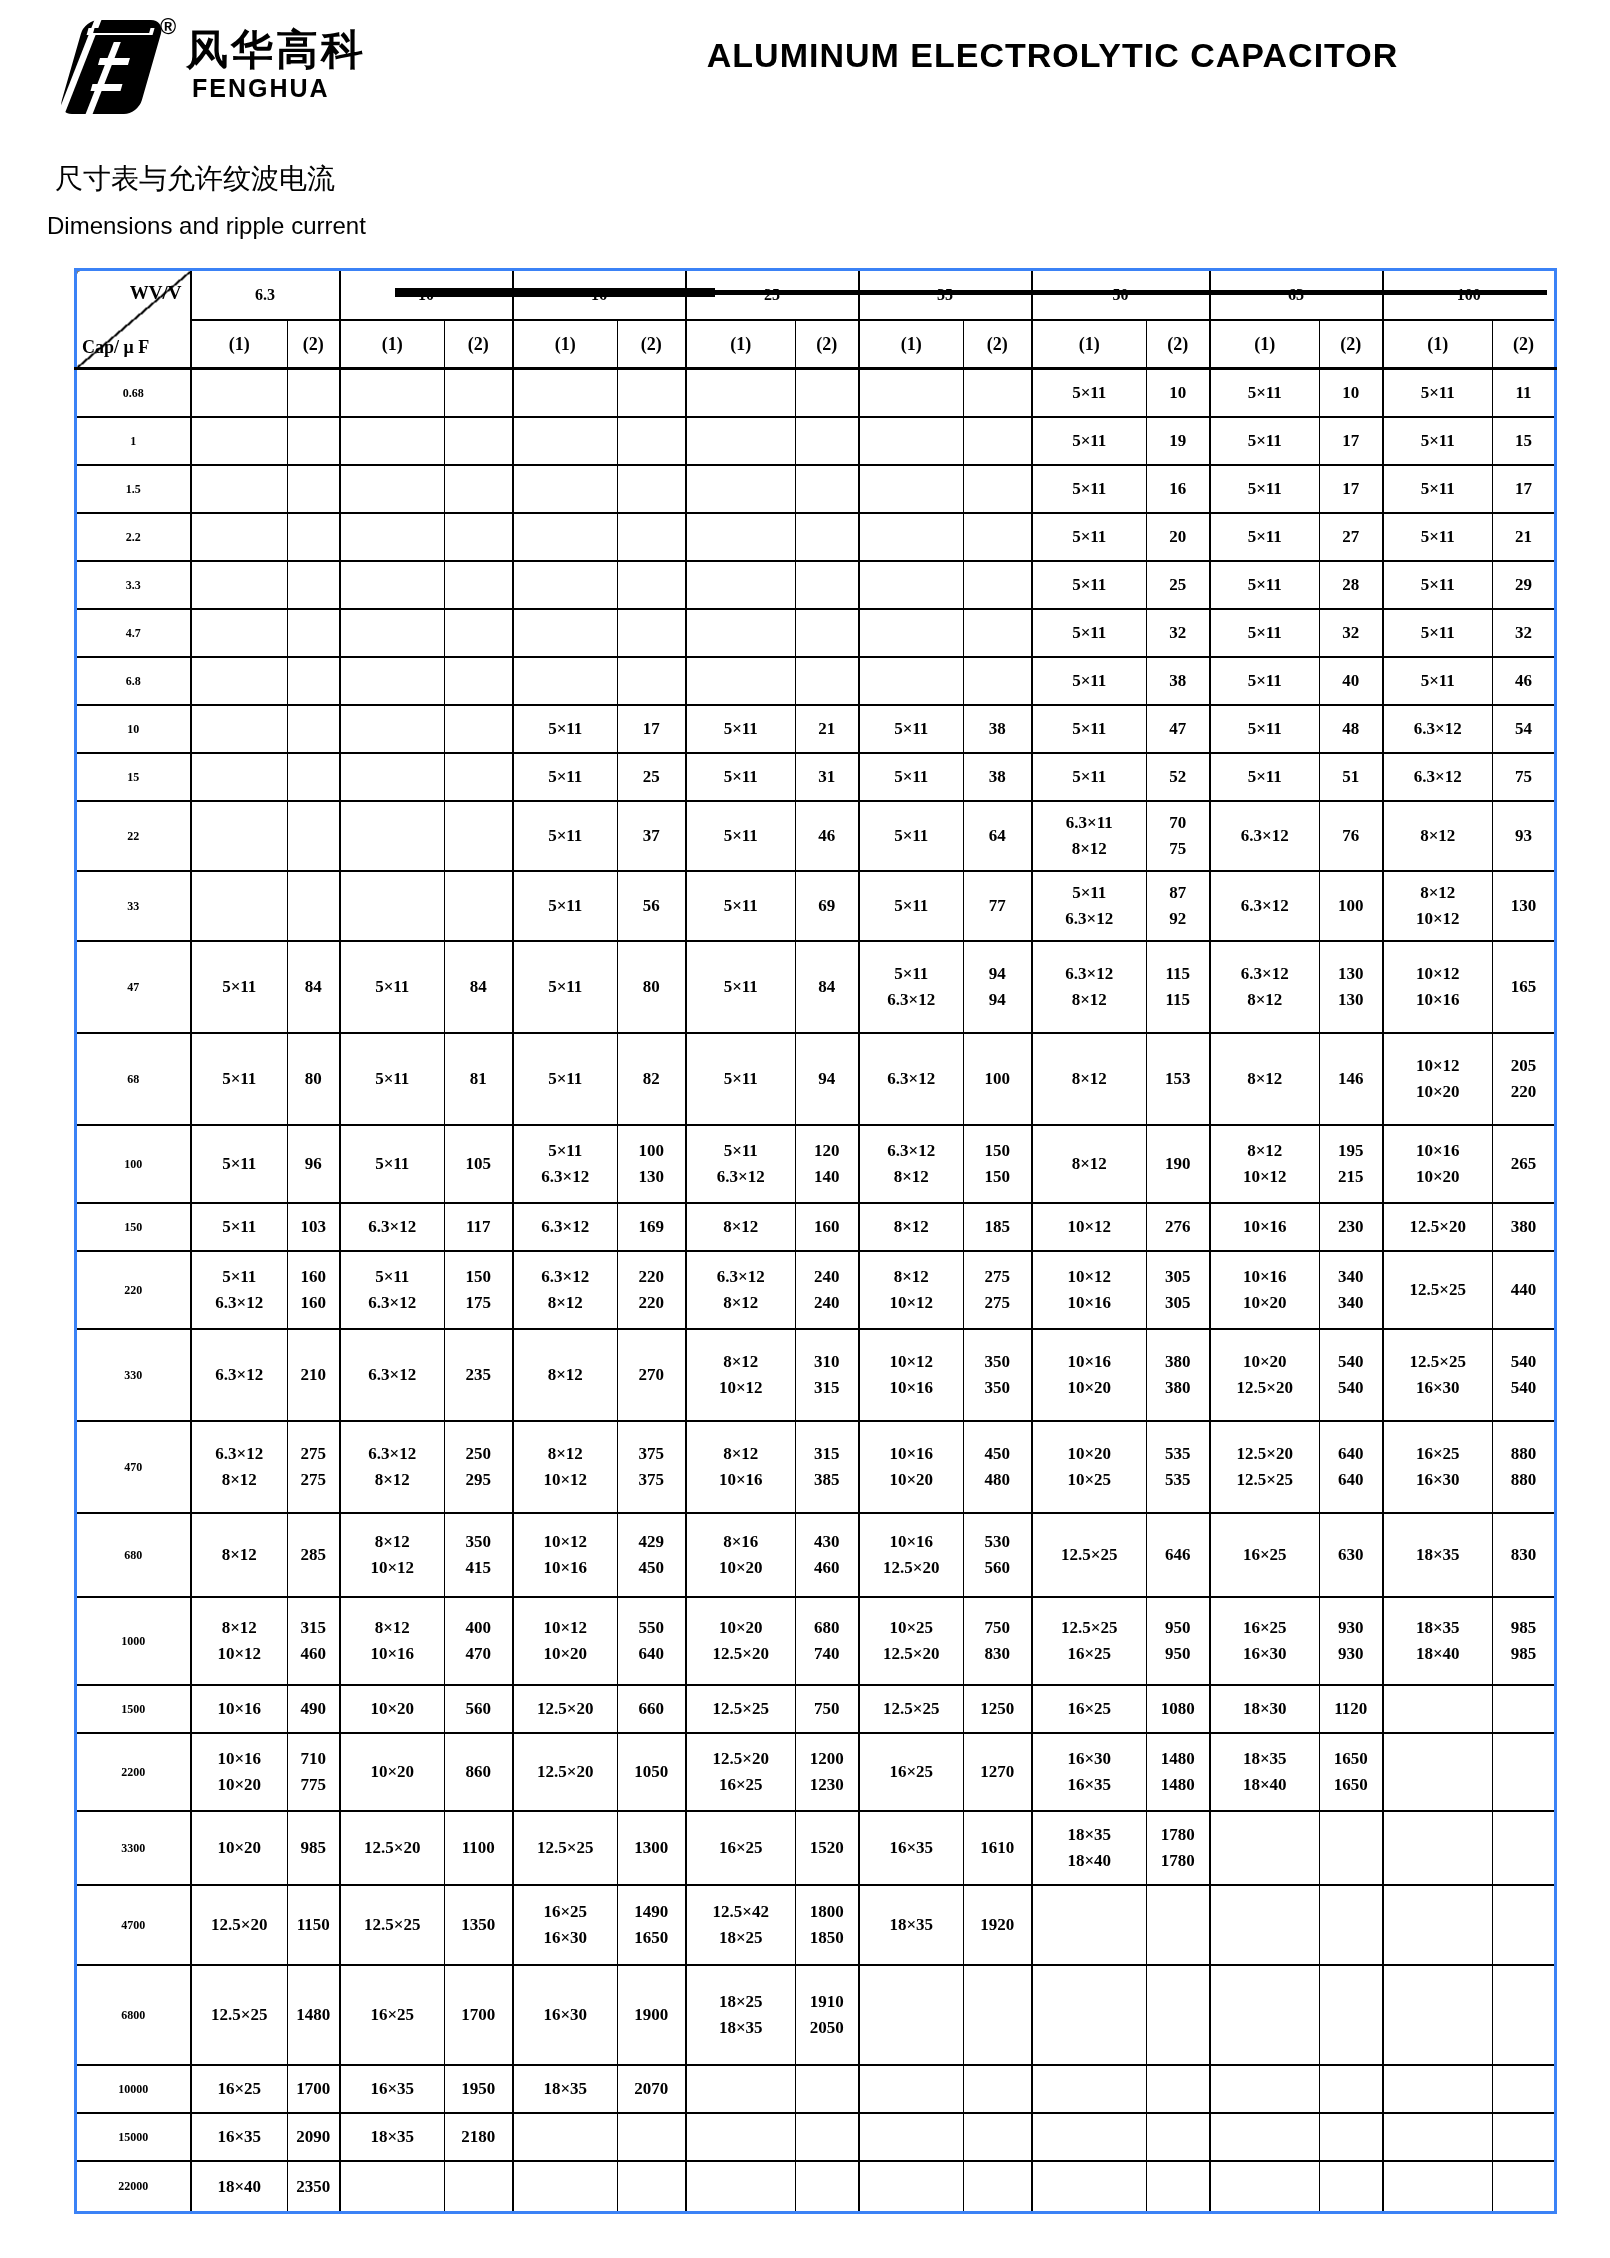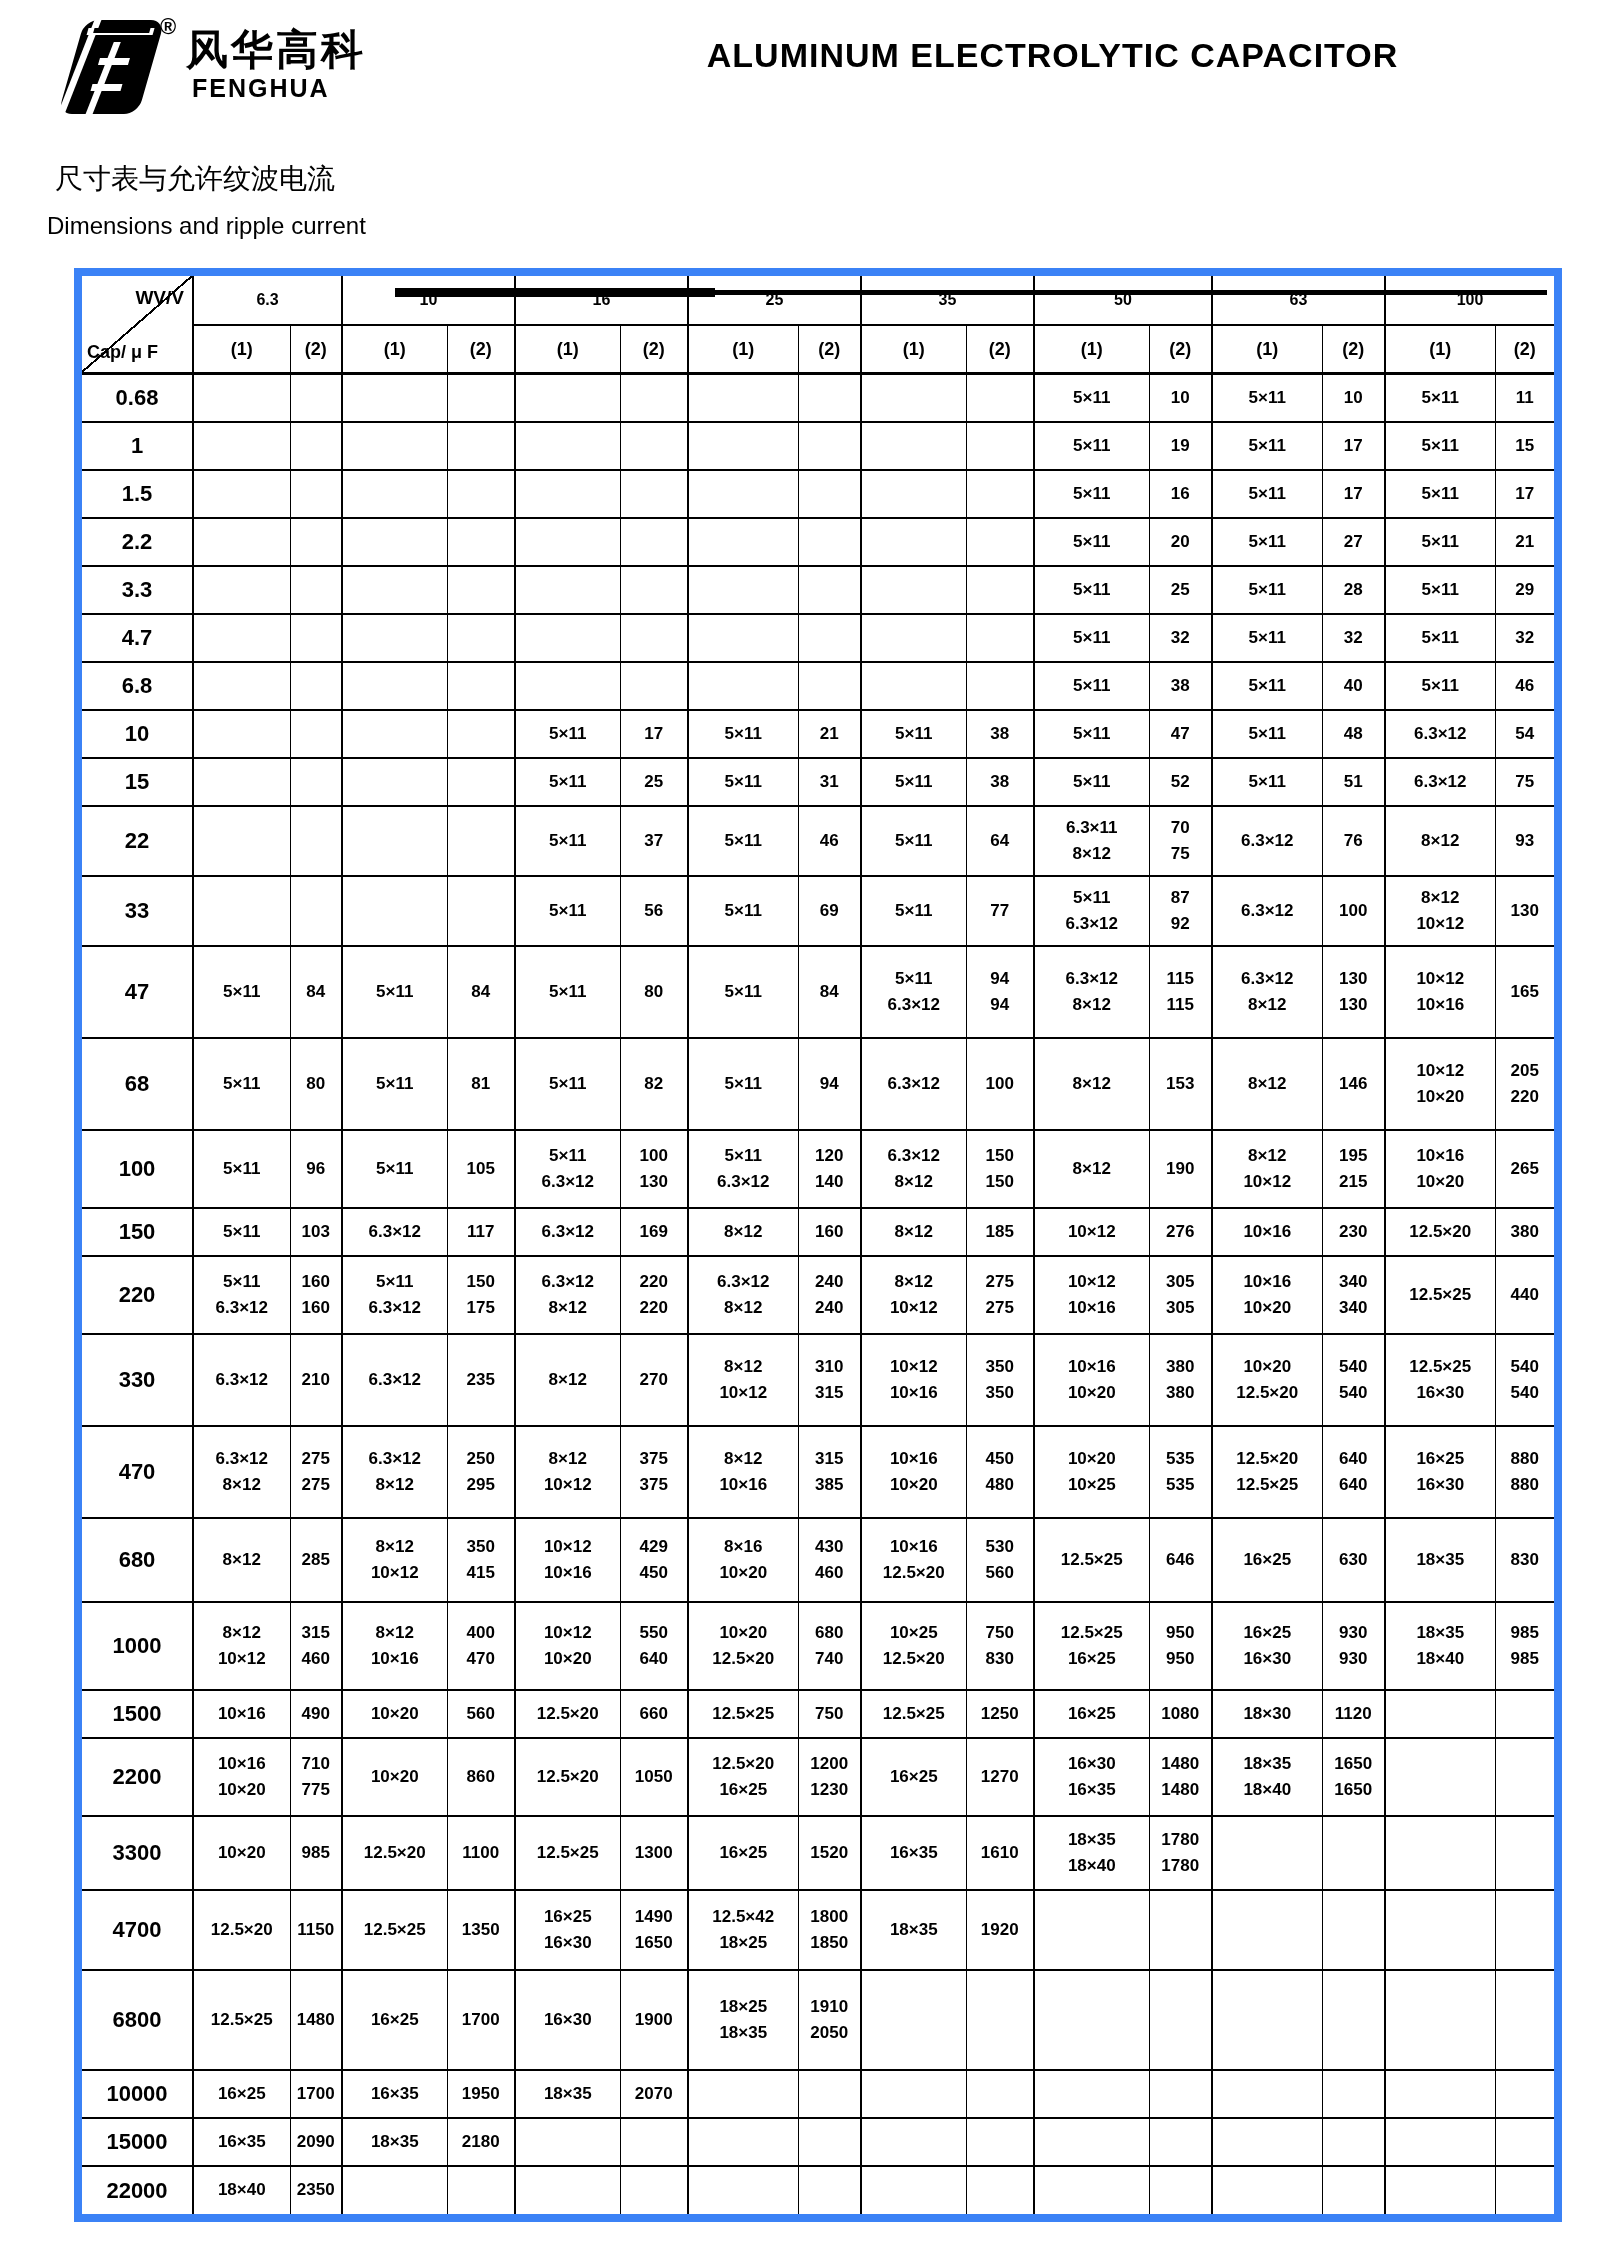--- a/index.html
+++ b/index.html
@@ -20,38 +20,38 @@
     text-align:center;font-size:34px;font-weight:bold;letter-spacing:1px;white-space:nowrap;}
   .rule-main{position:absolute;left:395px;top:290px;width:1152px;height:5px;background:#000;}
   .rule-thick{position:absolute;left:395px;top:288px;width:320px;height:9px;background:#000;}
   
   .sec-cn{position:absolute;left:55px;top:160px;margin:0;font-size:28px;font-weight:normal;}
   .sec-en{position:absolute;left:47px;top:212px;margin:0;font-size:24px;font-weight:normal;}
   
   .dims-table{
     position:absolute;left:74px;top:268px;
     border-collapse:collapse;table-layout:fixed;
-    border:8px solid #3b82f6;
-    font-family:Liberation Sans, sans-serif;
+    border:3px solid #3b82f6;
+    font-family:Liberation Serif, serif;
   }
   .dims-table th,.dims-table td{
     border:1.5px solid #000;
     border-top-width:2px;border-bottom-width:2px;
     padding:1px 2px;
     text-align:center;vertical-align:middle;
     font-weight:bold;
     white-space:pre-line;
     line-height:1.5;
     overflow:hidden;
   }
   .dims-table .gstart{border-left-width:2.5px;}
   .dims-table .vhead{height:46px;font-size:16px;}
   .dims-table .shead{height:44px;font-size:18px;border-bottom-width:3px;}
   .dims-table td{font-size:17px;}
-  .dims-table .caplab{font-size:22px;border-right-width:2.5px;margin-top:44px;}
+  .dims-table .caplab{font-size:12px;border-right-width:2.5px;margin-top:44px;}
   .corner{
     position:relative;
     border-right-width:2.5px !important;
     border-bottom-width:3px !important;
     background:linear-gradient(to bottom right,
       transparent calc(50% - 1px),#000 calc(50% - 1px),
       #000 calc(50% + 1px),transparent calc(50% + 1px));
   }
   .corner .c-top{position:absolute;top:8px;right:8px;font-size:19px;font-weight:bold;}
   .corner .c-bot{position:absolute;bottom:6px;left:5px;font-size:18px;font-weight:bold;}

